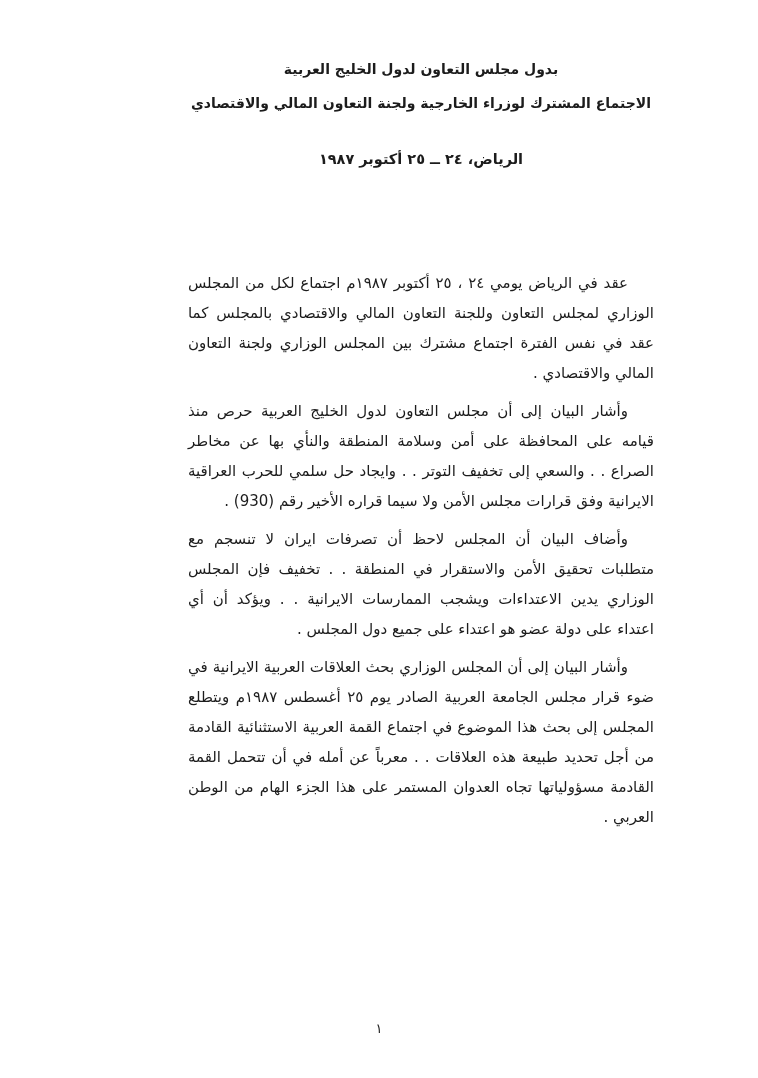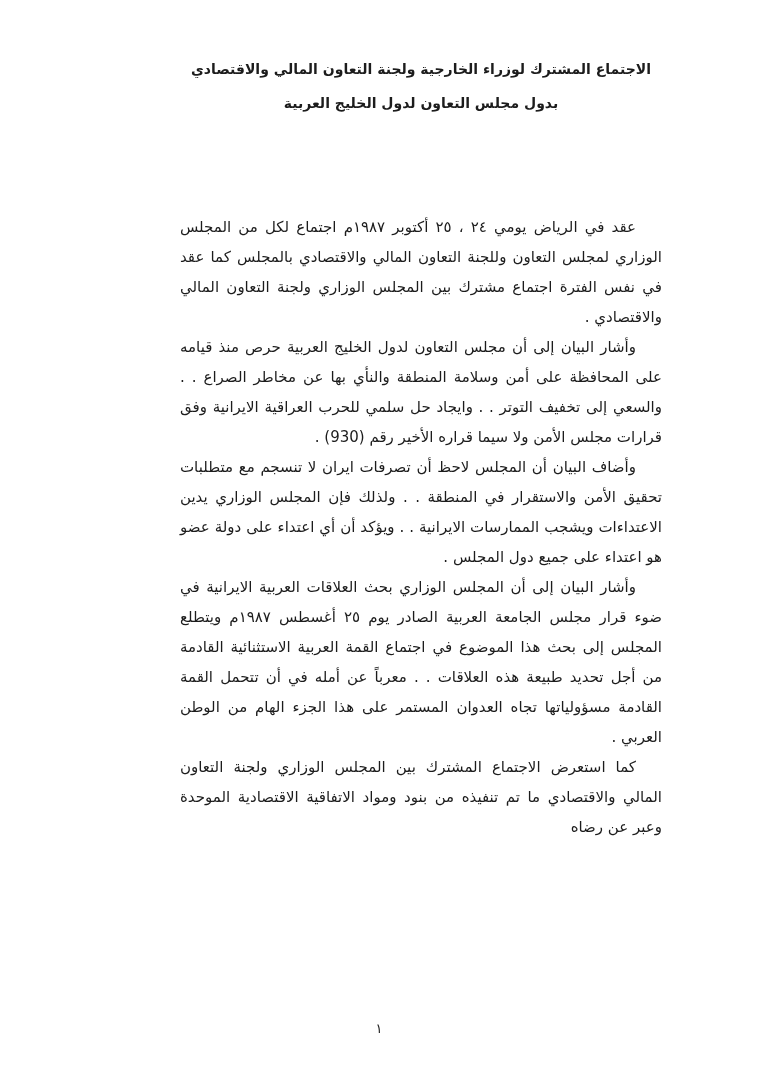--- a/index.html
+++ b/index.html
@@ -43,21 +43,21 @@
     line-height: 22px;
   }
   .doc-body {
     margin-top: 98px;
     font-size: 15px;
     line-height: 30px;
     text-align: justify;
     text-justify: inter-word;
   }
   .doc-body p {
-    margin: 0;
+    margin: 8px;
     text-indent: 26px; 
   }
   .page-footer {
     position: absolute;
     left: 0;
     top: 1018px;
     width: 758px;
     text-align: center;
     direction: rtl;
   }
@@ -65,29 +65,29 @@
     font-size: 13px;
     color: #1c1c1c;
   }
 </style>
 </head>
 <body>
 
 <div class="page">
 
   <header class="doc-header">
+    <h1 class="title-line">بدول مجلس التعاون لدول الخليج العربية</h1>
     <h1 class="title-line">الاجتماع المشترك لوزراء الخارجية ولجنة التعاون المالي والاقتصادي</h1>
-    <h1 class="title-line">بدول مجلس التعاون لدول الخليج العربية</h1>
+    <div class="date-line">الرياض، ٢٤ ــ ٢٥ أكتوبر ١٩٨٧</div>
   </header>
 
   <main class="doc-body">
     <p>عقد في الرياض يومي ٢٤ ، ٢٥ أكتوبر ١٩٨٧م اجتماع لكل من المجلس الوزاري لمجلس التعاون وللجنة التعاون المالي والاقتصادي بالمجلس كما عقد في نفس الفترة اجتماع مشترك بين المجلس الوزاري ولجنة التعاون المالي والاقتصادي .</p>
     <p>وأشار البيان إلى أن مجلس التعاون لدول الخليج العربية حرص منذ قيامه على المحافظة على أمن وسلامة المنطقة والنأي بها عن مخاطر الصراع . . والسعي إلى تخفيف التوتر . . وايجاد حل سلمي للحرب العراقية الايرانية وفق قرارات مجلس الأمن ولا سيما قراره الأخير رقم (930) .</p>
-    <p>وأضاف البيان أن المجلس لاحظ أن تصرفات ايران لا تنسجم مع متطلبات تحقيق الأمن والاستقرار في المنطقة . . ولذلك فإن المجلس الوزاري يدين الاعتداءات ويشجب الممارسات الايرانية . . ويؤكد أن أي اعتداء على دولة عضو هو اعتداء على جميع دول المجلس .</p>
+    <p>وأضاف البيان أن المجلس لاحظ أن تصرفات ايران لا تنسجم مع متطلبات تحقيق الأمن والاستقرار في المنطقة . . تخفيف فإن المجلس الوزاري يدين الاعتداءات ويشجب الممارسات الايرانية . . ويؤكد أن أي اعتداء على دولة عضو هو اعتداء على جميع دول المجلس .</p>
     <p>وأشار البيان إلى أن المجلس الوزاري بحث العلاقات العربية الايرانية في ضوء قرار مجلس الجامعة العربية الصادر يوم ٢٥ أغسطس ١٩٨٧م ويتطلع المجلس إلى بحث هذا الموضوع في اجتماع القمة العربية الاستثنائية القادمة من أجل تحديد طبيعة هذه العلاقات . . معرباً عن أمله في أن تتحمل القمة القادمة مسؤولياتها تجاه العدوان المستمر على هذا الجزء الهام من الوطن العربي .</p>
-    <p>كما استعرض الاجتماع المشترك بين المجلس الوزاري ولجنة التعاون المالي والاقتصادي ما تم تنفيذه من بنود ومواد الاتفاقية الاقتصادية الموحدة وعبر عن رضاه</p>
   </main>
 
   <footer class="page-footer">
     <span class="page-number">١</span>
   </footer>
 
 </div>
 
 </body></html>

